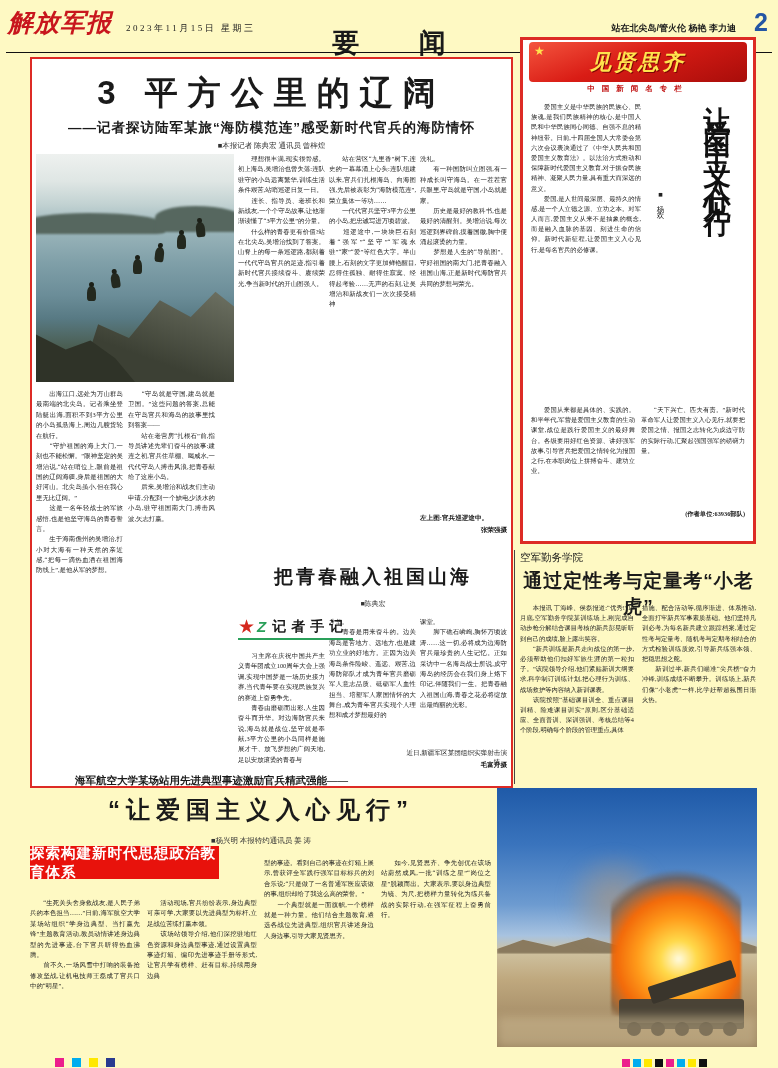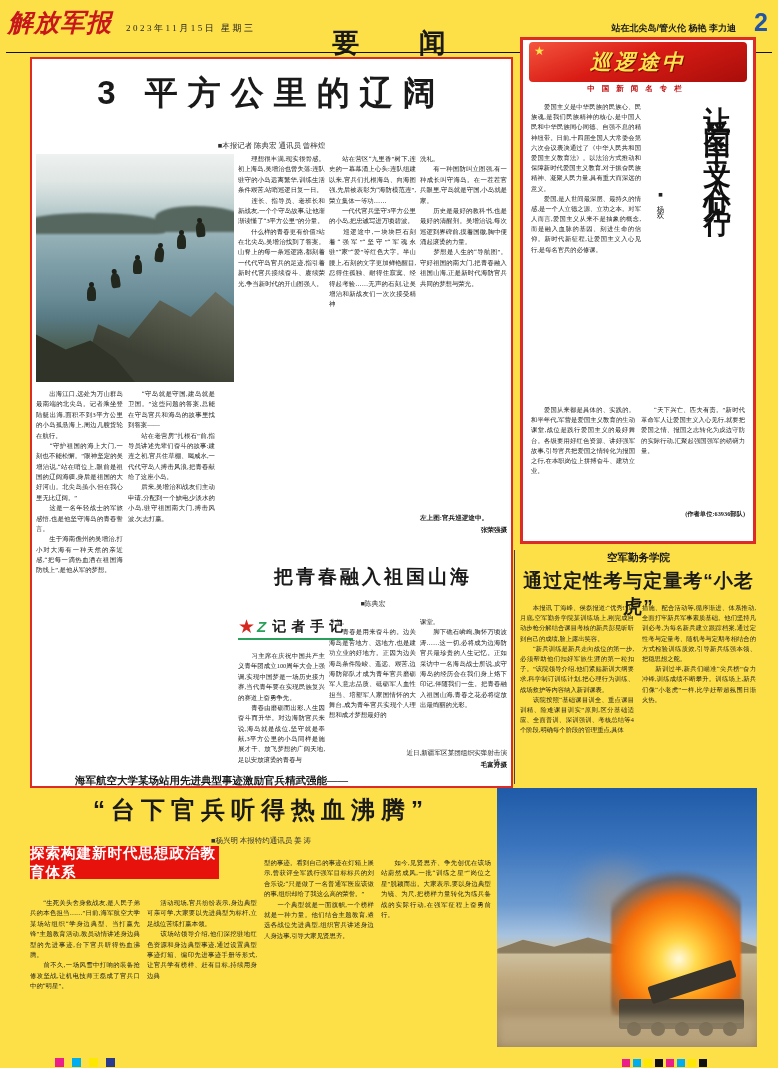--- a/index.html
+++ b/index.html
@@ -1,16 +1,16 @@
 <!DOCTYPE html>
 <html><head>
 <meta charset="utf-8">
 <style>
   html,body{margin:0;padding:0;background:#888;}
-  .page{position:relative;width:778px;height:1068px;background:#fde047;margin:0 auto;overflow:hidden;
+  .page{position:relative;width:778px;height:1068px;background:#fef9c3;margin:0 auto;overflow:hidden;
         font-family:"Liberation Serif",serif;color:#1a1a1a;}
   .abs{position:absolute;}
   
   .logo{font-family:"Liberation Serif",serif;font-weight:bold;font-style:italic;font-size:25px;color:#c8161d;letter-spacing:1px;}
   .hdate{font-size:9px;letter-spacing:2.5px;color:#222;}
   .hsection{font-size:27px;font-weight:bold;letter-spacing:26px;font-family:"Liberation Sans",sans-serif;}
   .heditors{font-size:9px;font-weight:bold;font-family:"Liberation Sans",sans-serif;}
   .hpage{font-size:25px;font-weight:bold;color:#2456a4;font-family:"Liberation Sans",sans-serif;}
   .hrule{border-top:1.5px solid #111;}
   
@@ -73,20 +73,21 @@
 
   <div class="abs logo" style="left:8px;top:6px;">解放军报</div>
   <div class="abs hdate" style="left:126px;top:22px;">2023年11月15日 星期三</div>
   <div class="abs hsection" style="left:0;right:0;top:9px;text-align:center;text-indent:26px;margin-top:16px;">要 闻</div>
   <div class="abs heditors" style="right:42px;top:22px;">站在北尖岛/管火伦 杨艳 李力迪</div>
   <div class="abs hpage" style="right:10px;top:8px;">2</div>
   <div class="abs hrule" style="left:6px;right:6px;top:52px;"></div>
 
   <div class="abs redbox" style="left:30px;top:57px;width:479px;height:727px;">
     <div class="abs h1" style="left:0;right:0;top:12px;font-size:33px;letter-spacing:10px;">3 平方公里的辽阔</div>
+    <div class="abs h1" style="left:0;right:0;top:60px;font-size:13.5px;letter-spacing:1px;">——记者探访陆军某旅“海防模范连”感受新时代官兵的海防情怀</div>
     <div class="abs bylinec" style="left:0;right:0;top:82px;">■本报记者 陈典宏 通讯员 曾梓煌</div>
 
     <div class="abs photo1" style="left:4px;top:95px;width:198px;height:228px;">
       <div class="isle" style="top:26%;left:-5%;width:70%;height:9%;"></div>
       <div class="isle" style="top:23%;right:-5%;width:45%;height:11%;"></div>
       <div class="rocks1"></div>
       <div class="rocks2"></div>
       <div class="soldier" style="left:26%;top:58%;"></div>
       <div class="soldier" style="left:38%;top:52%;transform:rotate(-8deg);"></div>
       <div class="soldier" style="left:49%;top:46%;"></div>
@@ -129,48 +130,48 @@
     <div class="abs coltext" style="left:388px;top:558px;width:87px;height:125px;">课堂。
 　　脚下礁石嶙峋,胸怀万顷波涛……这一切,必将成为边海防官兵最珍贵的人生记忆。正如采访中一名海岛战士所说,戍守海岛的经历会在我们身上烙下印记,伴随我们一生。把青春融入祖国山海,青春之花必将绽放出最绚丽的光彩。</div>
 
     <div class="abs capline" style="left:372px;top:690px;width:103px;text-align:right;font-weight:normal;">近日,新疆军区某团组织实弹射击演练。</div>
     <div class="abs capline" style="left:372px;top:702px;width:103px;text-align:right;">毛富舟摄</div>
   </div>
 
   <div class="abs redbox-thick" style="left:520px;top:37px;width:230px;height:501px;">
     <div class="fbanner">
       <span class="star">★</span>
-      <span class="fbtxt">巡逻途中</span>
+      <span class="fbtxt">见贤思齐</span>
     </div>
     <div class="fsub">中国新闻名专栏</div>
 
     <div class="abs coltext" style="left:8px;top:62px;width:110px;height:295px;font-size:6.3px;">　　爱国主义是中华民族的民族心、民族魂,是我们民族精神的核心,是中国人民和中华民族同心同德、自强不息的精神纽带。日前,十四届全国人大常委会第六次会议表决通过了《中华人民共和国爱国主义教育法》。以法治方式推动和保障新时代爱国主义教育,对于振奋民族精神、凝聚人民力量,具有重大而深远的意义。
 　　爱国,是人世间最深层、最持久的情感,是一个人立德之源、立功之本。对军人而言,爱国主义从来不是抽象的概念,而是融入血脉的基因、刻进生命的信仰。新时代新征程,让爱国主义入心见行,是每名官兵的必修课。</div>
     <div class="abs vbyline" style="left:132px;top:150px;height:60px;">■杨　欢</div>
     <div class="abs vtitle" style="right:18px;top:45px;height:320px;">让爱国主义入心见行</div>
 
     <div class="abs coltext" style="left:8px;top:365px;width:104px;height:118px;font-size:6.3px;">　　爱国从来都是具体的、实践的。和平年代,军营是爱国主义教育的生动课堂,战位是践行爱国主义的最好舞台。各级要用好红色资源、讲好强军故事,引导官兵把爱国之情转化为报国之行,在本职岗位上拼搏奋斗、建功立业。</div>
     <div class="abs coltext" style="left:118px;top:365px;width:104px;height:100px;font-size:6.3px;">　　“天下兴亡、匹夫有责。”新时代革命军人让爱国主义入心见行,就要把爱国之情、报国之志转化为戍边守防的实际行动,汇聚起强国强军的磅礴力量。</div>
     <div class="abs" style="left:118px;top:470px;width:104px;font-size:6.3px;text-align:right;font-weight:bold;">(作者单位:63936部队)</div>
   </div>
 
   <div class="abs vrule" style="left:514px;top:550px;height:234px;"></div>
   <div class="abs" style="left:520px;top:548px;width:237px;height:238px;">
-    <div class="abs" style="left:0;right:0;top:3px;text-align:center;font-size:10.5px;font-weight:bold;">空军勤务学院</div>
+    <div class="abs" style="left:0;right:0;top:3px;font-size:10.5px;font-weight:normal;">空军勤务学院</div>
     <div class="abs h1" style="left:0;right:0;top:20px;font-size:19px;letter-spacing:1px;">通过定性考与定量考“小老虎”</div>
     <div class="abs coltext" style="left:0px;top:55px;width:114px;height:180px;font-size:6.3px;">　　本报讯 丁海峰、侯磊报道:“优秀!”10月底,空军勤务学院某训练场上,刚完成自动步枪分解结合课目考核的新兵彭晃昕听到自己的成绩,脸上露出笑容。
 　　“新兵训练是新兵走向战位的第一步,必须帮助他们扣好军旅生涯的第一粒扣子。”该院领导介绍,他们紧贴新训大纲要求,科学制订训练计划,把心理行为训练、战场救护等内容纳入新训课表。
 　　该院按照“基础课目训全、重点课目训精、险难课目训实”原则,区分基础适应、全面普训、深训强训、考核总结等4个阶段,明确每个阶段的管理重点,具体</div>
     <div class="abs coltext" style="left:122px;top:55px;width:114px;height:180px;font-size:6.3px;">措施、配合活动等,循序渐进、体系推动,全面打牢新兵军事素质基础。他们坚持凡训必考,为每名新兵建立跟踪档案,通过定性考与定量考、随机考与定期考相结合的方式检验训练质效,引导新兵练强本领、把稳思想之舵。
 　　新训过半,新兵们瞄准“尖兵榜”奋力冲锋,训练成绩不断攀升。训练场上,新兵们像“小老虎”一样,比学赶帮超氛围日渐火热。</div>
   </div>
 
   <div class="abs" style="left:30px;top:774px;width:462px;height:271px;">
     <div class="abs" style="left:45px;top:0;font-size:10.5px;font-weight:bold;">海军航空大学某场站用先进典型事迹激励官兵精武强能——</div>
-    <div class="abs h1" style="left:0;right:0;top:20px;font-size:24px;letter-spacing:6px;">“台下官兵听得热血沸腾”</div>
+    <div class="abs h1" style="left:0;right:0;top:20px;font-size:24px;letter-spacing:6px;">“让爱国主义入心见行”</div>
     <div class="abs bylinec" style="left:0;right:0;top:62px;">■杨兴明 本报特约通讯员 姜 涛</div>
     <div class="abs series" style="left:0;top:72px;width:189px;height:33px;">探索构建新时代思想政治教育体系</div>
     <div class="abs coltext" style="left:0;top:124px;width:110px;height:147px;">　　“生死关头舍身救战友,是人民子弟兵的本色担当……”日前,海军航空大学某场站组织“学身边典型、当打赢先锋”主题教育活动,教员动情讲述身边典型的先进事迹,台下官兵听得热血沸腾。
 　　前不久,一场风雪中打响的装备抢修攻坚战,让机电技师王磊成了官兵口中的“明星”。</div>
     <div class="abs coltext" style="left:117px;top:124px;width:110px;height:147px;">　　活动现场,官兵纷纷表示,身边典型可亲可学,大家要以先进典型为标杆,立足战位苦练打赢本领。
 　　该场站领导介绍,他们深挖驻地红色资源和身边典型事迹,通过设置典型事迹灯箱、编印先进事迹手册等形式,让官兵学有榜样、赶有目标,持续用身边典</div>
     <div class="abs coltext" style="left:234px;top:84px;width:110px;height:187px;">型的事迹。看到自己的事迹在灯箱上展示,曾获评全军践行强军目标标兵的刘合乐说:“只是做了一名普通军医应该做的事,组织却给了我这么高的荣誉。”
 　　一个典型就是一面旗帜,一个榜样就是一种力量。他们结合主题教育,遴选各战位先进典型,组织官兵讲述身边人身边事,引导大家见贤思齐。</div>
     <div class="abs coltext" style="left:351px;top:84px;width:110px;height:187px;">　　如今,见贤思齐、争先创优在该场站蔚然成风,一批“训练之星”“岗位之星”脱颖而出。大家表示,要以身边典型为镜、为尺,把榜样力量转化为练兵备战的实际行动,在强军征程上奋勇前行。</div>
   </div>

